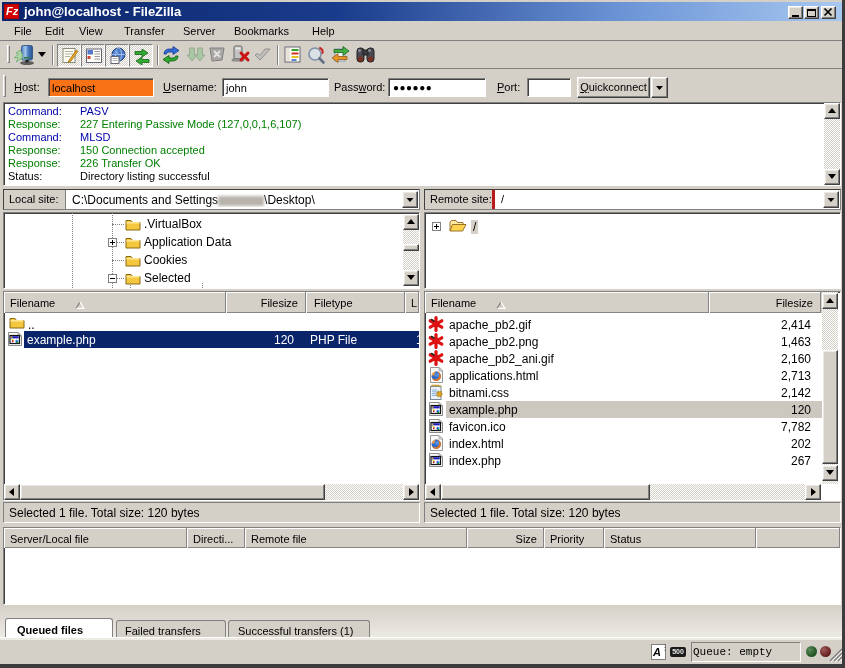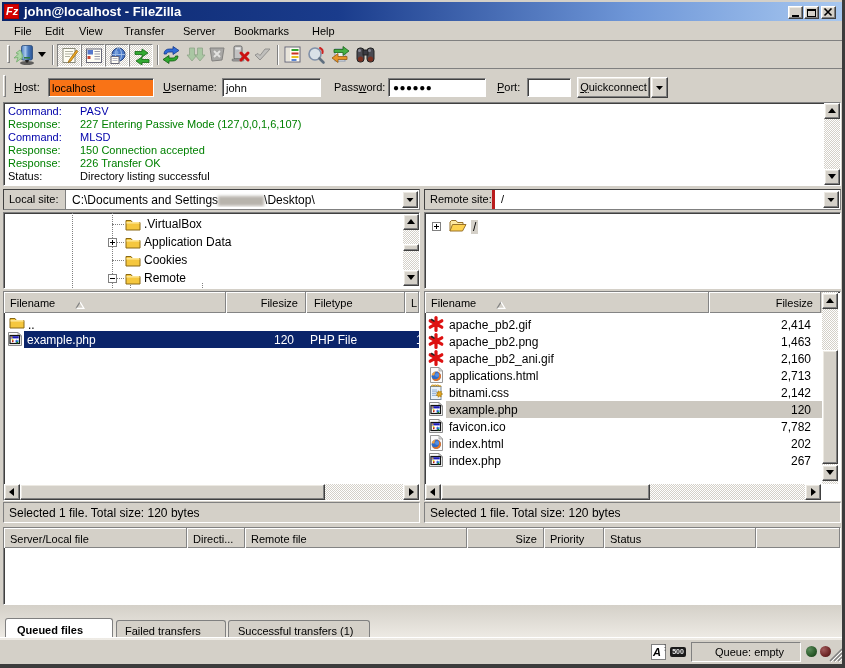--- a/index.html
+++ b/index.html
@@ -225,21 +225,21 @@
   <div class="abs" style="left:0px; top:28px; width:843px; height:1px; background:#fff;"></div>
 </div>
 
 <div class="abs" id="quickbar" style="left:0px; top:69px; width:843px; height:33px; background:#d4d0c8;">
   <div class="abs" style="left:3px; top:6px; width:3px; height:22px; border:1px solid; border-color:#fff #808080 #808080 #fff;"></div>
   <span class="abs" style="left:14px; top:12px;"><u>H</u>ost:</span>
   <div class="abs sunken2" style="left:48px; top:9px; width:106px; height:19px; background:#f97316;">
         <span style="position:absolute; left:3px; top:3px;">localhost</span>
       </div>
   <span class="abs" style="left:163px; top:12px;"><u>U</u>sername:</span>
-  <div class="abs sunken2" style="left:222px; top:9px; width:99px; height:19px; background:#fff;">
+  <div class="abs sunken2" style="left:222px; top:9px; width:107px; height:19px; background:#fff;">
         <span style="position:absolute; left:3px; top:3px;">john</span>
       </div>
   <span class="abs" style="left:334px; top:12px;">Pass<u>w</u>ord:</span>
   <div class="abs sunken2" style="left:388px; top:9px; width:98px; height:19px; background:#fff;">
         <span style="position:absolute; left:4px; top:3px; font-size:10px; letter-spacing:0.5px;">●●●●●●</span>
       </div>
   <span class="abs" style="left:497px; top:12px;"><u>P</u>ort:</span>
   <div class="abs sunken2" style="left:527px; top:9px; width:44px; height:19px; background:#fff;"></div>
   <div class="abs btn3d" style="left:577px; top:8px; width:73px; height:21px; text-align:center; line-height:19px;"><u>Q</u>uickconnect</div>
   <div class="abs btn3d" style="left:651px; top:8px; width:17px; height:21px;"><svg width="15" height="19" viewBox="0 0 15 19">
@@ -308,21 +308,21 @@
     <div class="abs" style="left:108px; top:47px; width:12px; border-top:1px dotted #808080;"></div>
     <svg class="abs" style="left:121px; top:40px;" width="16" height="15">
           <use href="#folder"></use>
         </svg>
     <span class="abs" style="left:140px; top:40px;">Cookies</span>
     <div class="abs" style="left:108px; top:65px; width:12px; border-top:1px dotted #808080;"></div>
     <div class="abs expander" style="left:104px; top:61px;"></div>
     <svg class="abs" style="left:121px; top:58px;" width="16" height="15">
           <use href="#folder"></use>
         </svg>
-    <span class="abs" style="left:140px; top:58px;">Remote</span>
+    <span class="abs" style="left:140px; top:58px;">Selected</span>
   </div>
   <div class="abs checker" style="right:0px; top:1px; width:16px; height:72px;">
     <div class="abs btn3d" style="left:0px; top:0px; width:16px; height:16px;"><svg width="14" height="14" viewBox="0 0 14 14">
             <path d="M7 4 L11 9 L3 9 Z" fill="#000"></path>
           </svg></div>
     <div class="abs btn3d" style="left:0px; top:30px; width:16px; height:7px;"></div>
     <div class="abs btn3d" style="left:0px; top:56px; width:16px; height:16px;"><svg width="14" height="14" viewBox="0 0 14 14">
             <path d="M7 9 L11 4 L3 4 Z" fill="#000"></path>
           </svg></div>
   </div>
@@ -533,21 +533,21 @@
       </div>
 </div>
 
 <div class="abs" id="statusbar" style="left:0px; top:640px; width:843px; height:24px; background:#d4d0c8;">
   <div class="abs" style="left:651px; top:4px; width:15px; height:16px; background:#fff; border:1px solid #808080;">
         <span style="position:absolute; left:1px; top:1px; font-size:11px; font-weight:bold; font-style:italic;">A</span>
         <span style="position:absolute; left:9px; top:-2px; font-size:8px; letter-spacing:0; color:#444;">⋮</span>
       </div>
   <div class="abs" style="left:670px; top:7px; width:16px; height:10px; background:#1a1a1a; border-radius:2px; color:#e8e8e8; font-size:7px; font-weight:bold; text-align:center; line-height:10px;">500</div>
   <div class="abs sunken" style="left:691px; top:2px; width:110px; height:20px; background:#d4d0c8;">
-        <span style="position:absolute; left:23px; top:3px;">Queue: empty</span>
+        <span style="position:absolute; left:1px; top:3px;font-family:Liberation Mono, monospace;">Queue: empty</span>
       </div>
   <div class="abs" style="left:806px; top:6px; width:11px; height:11px; border-radius:50%; background:radial-gradient(circle at 3.5px 3.5px, #5a8a5a, #2a5a2a 60%, #163616);"></div>
   <div class="abs" style="left:820px; top:6px; width:11px; height:11px; border-radius:50%; background:radial-gradient(circle at 3.5px 3.5px, #a05a5a, #6e2626 60%, #3e1414);"></div>
   <svg class="abs" style="right:0px; bottom:2px;" width="14" height="14" viewBox="0 0 14 14">
     <path d="M13 1 L1 13 M13 5 L5 13 M13 9 L9 13" stroke="#808080" stroke-width="1.5"></path>
     <path d="M14 2 L2 14 M14 6 L6 14 M14 10 L10 14" stroke="#fff" stroke-width="1"></path>
   </svg>
 </div>
 
 </div>

